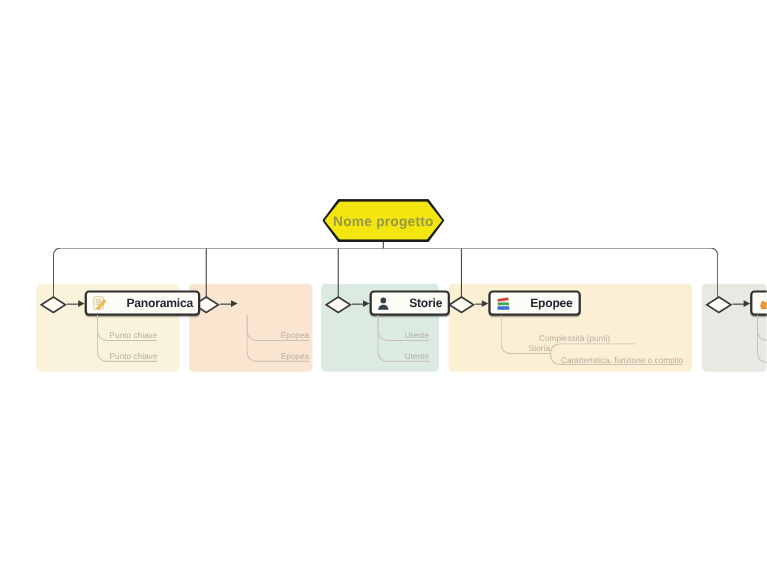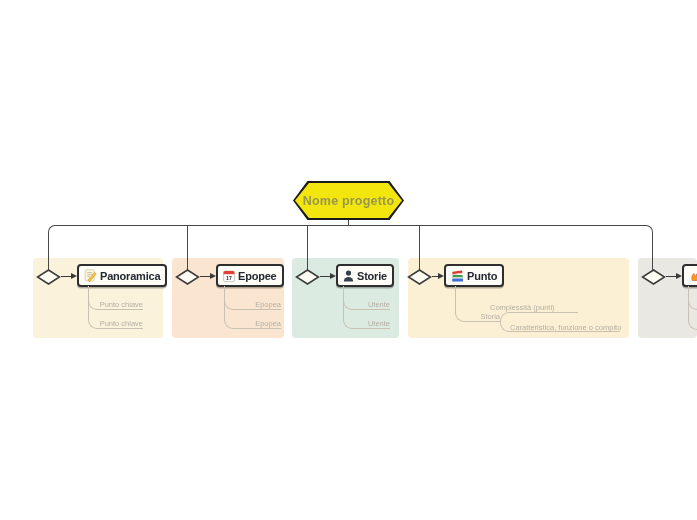--- a/index.html
+++ b/index.html
@@ -49,21 +49,21 @@
   .panel2{left:172px;width:112px;background:#fae5d0;}
   .panel3{left:292px;width:107px;background:#dcebe1;}
   .panel4{left:408px;width:221px;background:#fbf0d4;}
   .panel5{left:638px;width:59px;background:#e9e8e3;}
 
   
   .node-box{
     position:absolute;top:264px;height:23px;box-sizing:border-box;
     background:#fdfcf6;border:2px solid #2e2e2e;border-radius:4px;
     box-shadow:0 1.5px 0 rgba(40,40,40,.35);
-    display:inline-flex;align-items:center;gap:3px;padding:0 5px;
+    display:inline-flex;align-items:center;gap:18px;padding:0 5px;
     cursor:pointer;white-space:nowrap;
   }
   .node-title{
     font-size:11px;font-weight:bold;color:#242833;letter-spacing:-.2px;
   }
   .node-icon{display:inline-flex;align-items:center;}
 
   
   .cl{position:absolute;box-sizing:border-box;border-color:#c8c1b2;}
   .cl-bl{border-left:1.5px solid #c8c1b2;border-bottom:1.5px solid #c8c1b2;border-bottom-left-radius:9px;}
@@ -133,31 +133,20 @@
         <path d="M3.8 11.2 L10.6 3.4 L12.3 4.9 L5.5 12.7 Z" fill="#f4c143" stroke="#c2952a" stroke-width="0.5"></path>
       </svg>
     </span>
     <span class="node-title">Panoramica</span>
   </div>
   <div class="cl cl-bl" style="left:88px;top:286px;width:55px;height:24px;"></div>
   <div class="cl cl-bl" style="left:88px;top:286px;width:55px;height:43px;"></div>
   <div class="child-label" style="left:88px;top:300px;width:55px;">Punto chiave</div>
   <div class="child-label" style="left:88px;top:319px;width:55px;">Punto chiave</div>
 
-  <div class="node-box" style="left:216px;">
-    <span class="node-icon">
-      <svg width="12" height="12" viewBox="0 0 12 12">
-        <rect x="0.5" y="1" width="11" height="10.5" rx="1.5" fill="#ffffff" stroke="#c6c1b8" stroke-width="0.8"></rect>
-        <path d="M0.5 4.3 h11 v-1.8 a1.5 1.5 0 0 0 -1.5 -1.5 h-8 a1.5 1.5 0 0 0 -1.5 1.5 Z" fill="#e8453c"></path>
-        <path d="M3 1.6v1.2 M6 1.6v1.2 M9 1.6v1.2" stroke="#a82d26" stroke-width="0.8"></path>
-        <text x="6" y="9.8" font-size="5.2" font-weight="bold" fill="#2e3440" text-anchor="middle" font-family="Liberation Sans, sans-serif">17</text>
-      </svg>
-    </span>
-    <span class="node-title">Epopee</span>
-  </div>
   <div class="cl cl-bl" style="left:224px;top:286px;width:57px;height:24px;"></div>
   <div class="cl cl-bl" style="left:224px;top:286px;width:57px;height:43px;"></div>
   <div class="child-label" style="left:224px;top:300px;width:57px;">Epopea</div>
   <div class="child-label" style="left:224px;top:319px;width:57px;">Epopea</div>
 
   <div class="node-box" style="left:336px;">
     <span class="node-icon">
       <svg width="11" height="12" viewBox="0 0 11 12">
         <circle cx="5.5" cy="3.1" r="2.6" fill="#36404c"></circle>
         <path d="M0.8 11.6 a4.7 4.6 0 0 1 9.4 0 Z" fill="#36404c"></path>
@@ -175,21 +164,21 @@
       <svg width="13" height="12" viewBox="0 0 13 12">
         <g transform="rotate(-9 6 3)">
           <rect x="1.4" y="1.2" width="10" height="3" rx="0.6" fill="#d63a30"></rect>
           <rect x="1.9" y="3.4" width="9" height="0.8" fill="#f3ede2"></rect>
         </g>
         <rect x="1.6" y="5" width="10" height="3" rx="0.6" fill="#3d9e4f"></rect>
         <rect x="2" y="7.2" width="9.2" height="0.8" fill="#f3ede2"></rect>
         <rect x="1.2" y="8.4" width="10.8" height="3.2" rx="0.6" fill="#3e6ed6"></rect>
       </svg>
     </span>
-    <span class="node-title">Punto</span>
+    <span class="node-title">Epopee</span>
   </div>
   <div class="cl cl-bl" style="left:455px;top:286px;width:45px;height:36px;"></div>
   <div class="child-label" style="left:455px;top:312px;width:45px;">Storia</div>
   <div class="cl cl-tl" style="left:500px;top:312px;width:78px;height:10px;"></div>
   <div class="cl cl-bl" style="left:500px;top:322px;width:120px;height:10px;"></div>
   <div class="child-label left" style="left:490px;top:303px;">Complessità (punti)</div>
   <div class="child-label left" style="left:510px;top:323px;">Caratteristica, funzione o compito</div>
 
   <div class="node-box" style="left:682px;width:46px;">
     <span class="node-icon">

